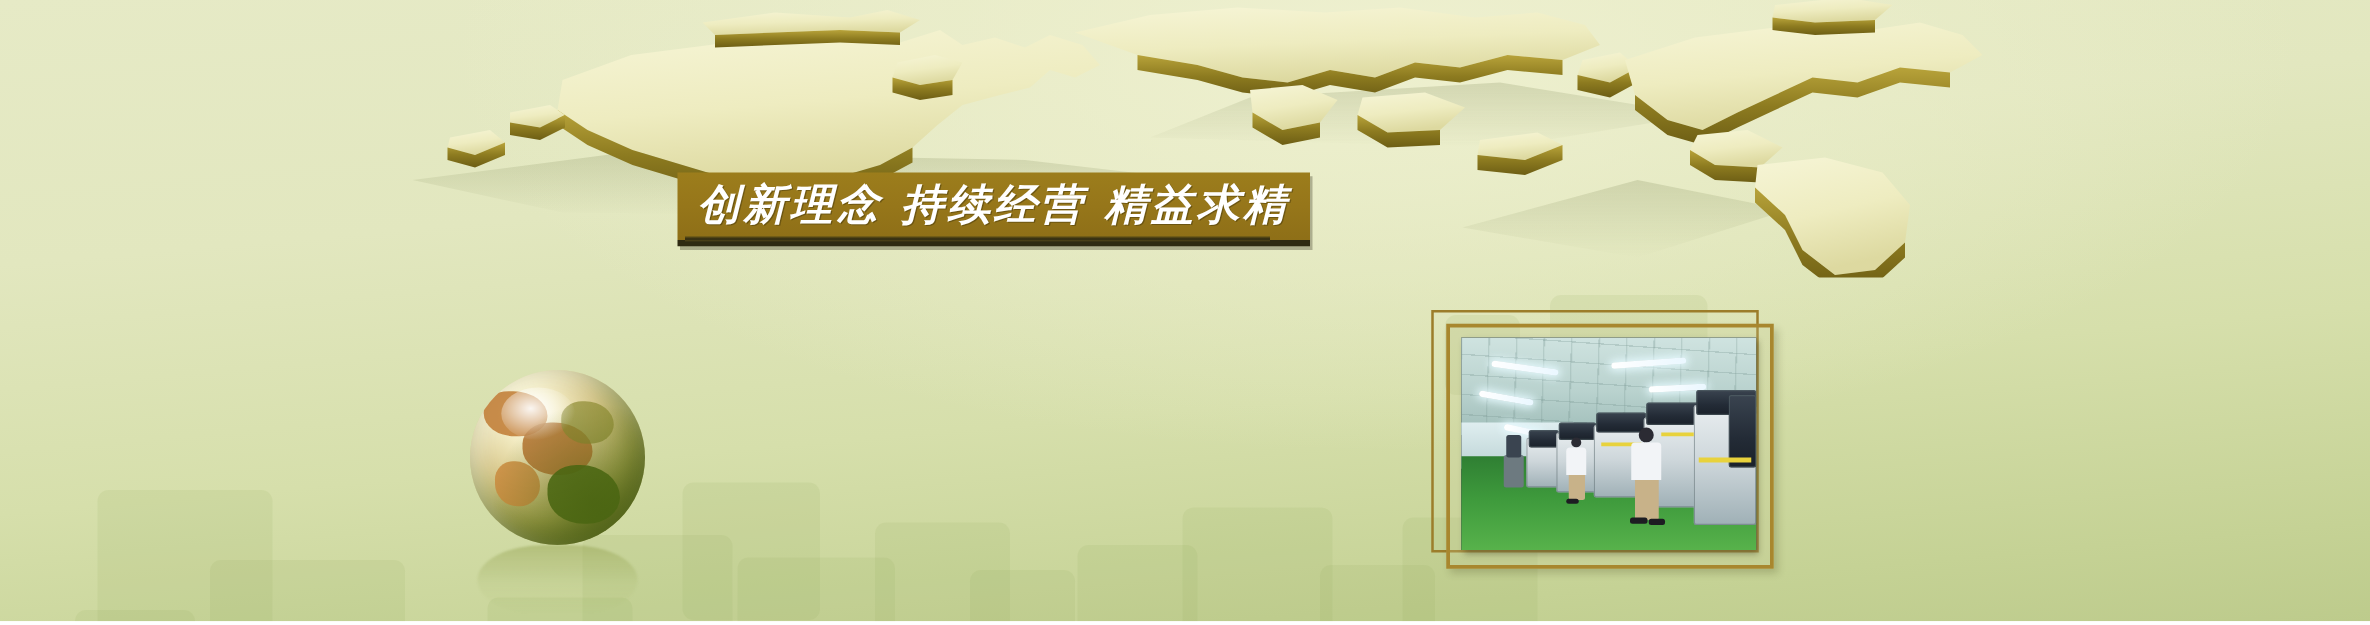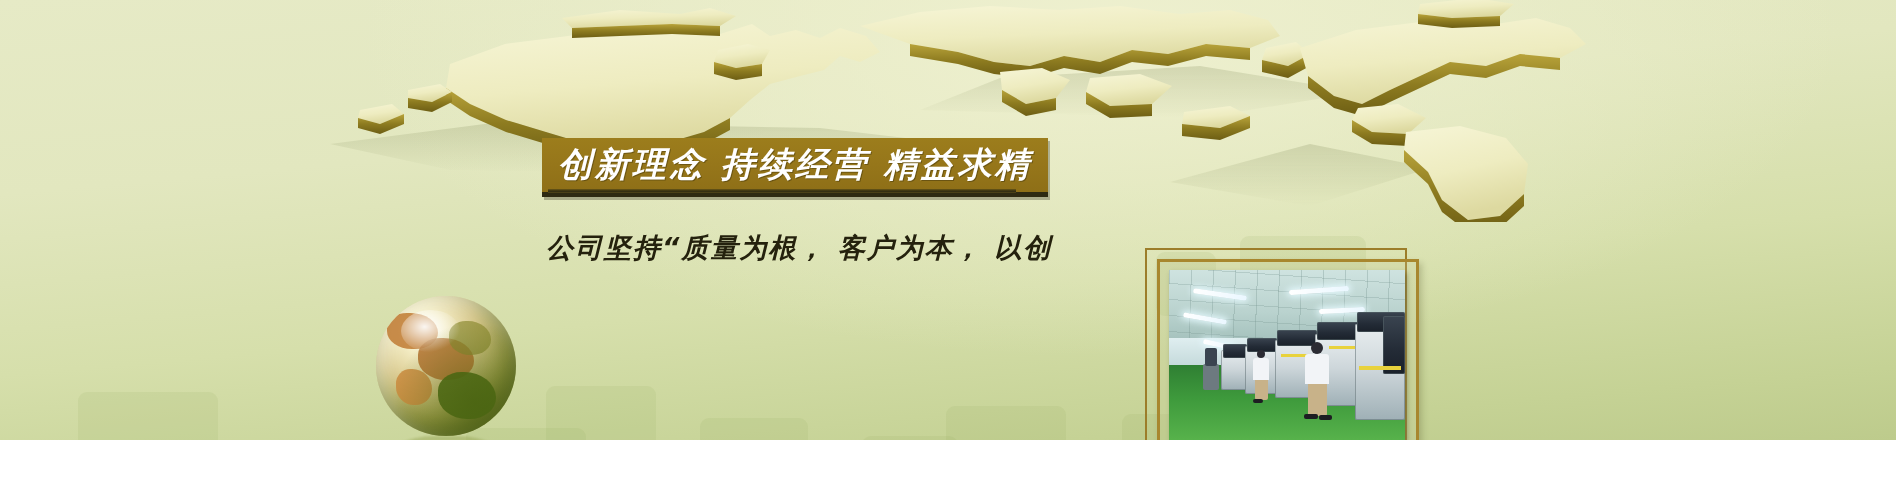--- a/index.html
+++ b/index.html
@@ -3,21 +3,21 @@
 <meta charset="utf-8">
 <style>
   html, body {
     margin: 0;
     padding: 0;
     background: #fff;
   }
   #banner {
     position: relative;
     width: 1896px;
-    height: 440px;
+    height: 497px;
     overflow: hidden;
     font-family: "Liberation Sans", sans-serif;
     background:
       radial-gradient(ellipse 1200px 520px at 58% 8%, #eef0cf 0%, rgba(238,240,207,0) 62%),
       linear-gradient(175deg, #e6eac6 0%, #e2e7bf 32%, #d6dfab 62%, #c5d295 88%, #bdcb8c 100%);
   }
 
   
   .sq {
     position: absolute;
@@ -305,21 +305,20 @@
                L1224,214 L1200,236 L1168,240 L1142,220 L1128,192 L1104,170 Z" fill="url(#sideFace)"></path>
     </g>
   </svg>
 
   <div id="headline-bar">
     <div id="headline-text">创新理念  持续经营  精益求精</div>
   </div>
   <div id="headline-rule"></div>
 
   <div id="subtitle">
-    <div class="line">公司坚持“质量为根，  客户为本，  以创</div>
   </div>
 
   <div id="globe-wrap">
     <div id="globe">
       <div class="landmass" style="left:8%;  top:12%; width:36%; height:26%; background:#c07a33;"></div>
       <div class="landmass" style="left:30%; top:30%; width:40%; height:30%; background:#b4712e;"></div>
       <div class="landmass" style="left:14%; top:52%; width:26%; height:26%; background:#c9893d;"></div>
       <div class="landmass" style="left:52%; top:18%; width:30%; height:24%; background:#8c8a32; opacity:.7;"></div>
       <div class="landmass" style="left:44%; top:54%; width:42%; height:34%; background:#4e6a14; opacity:.9;"></div>
       <div class="shine"></div>

